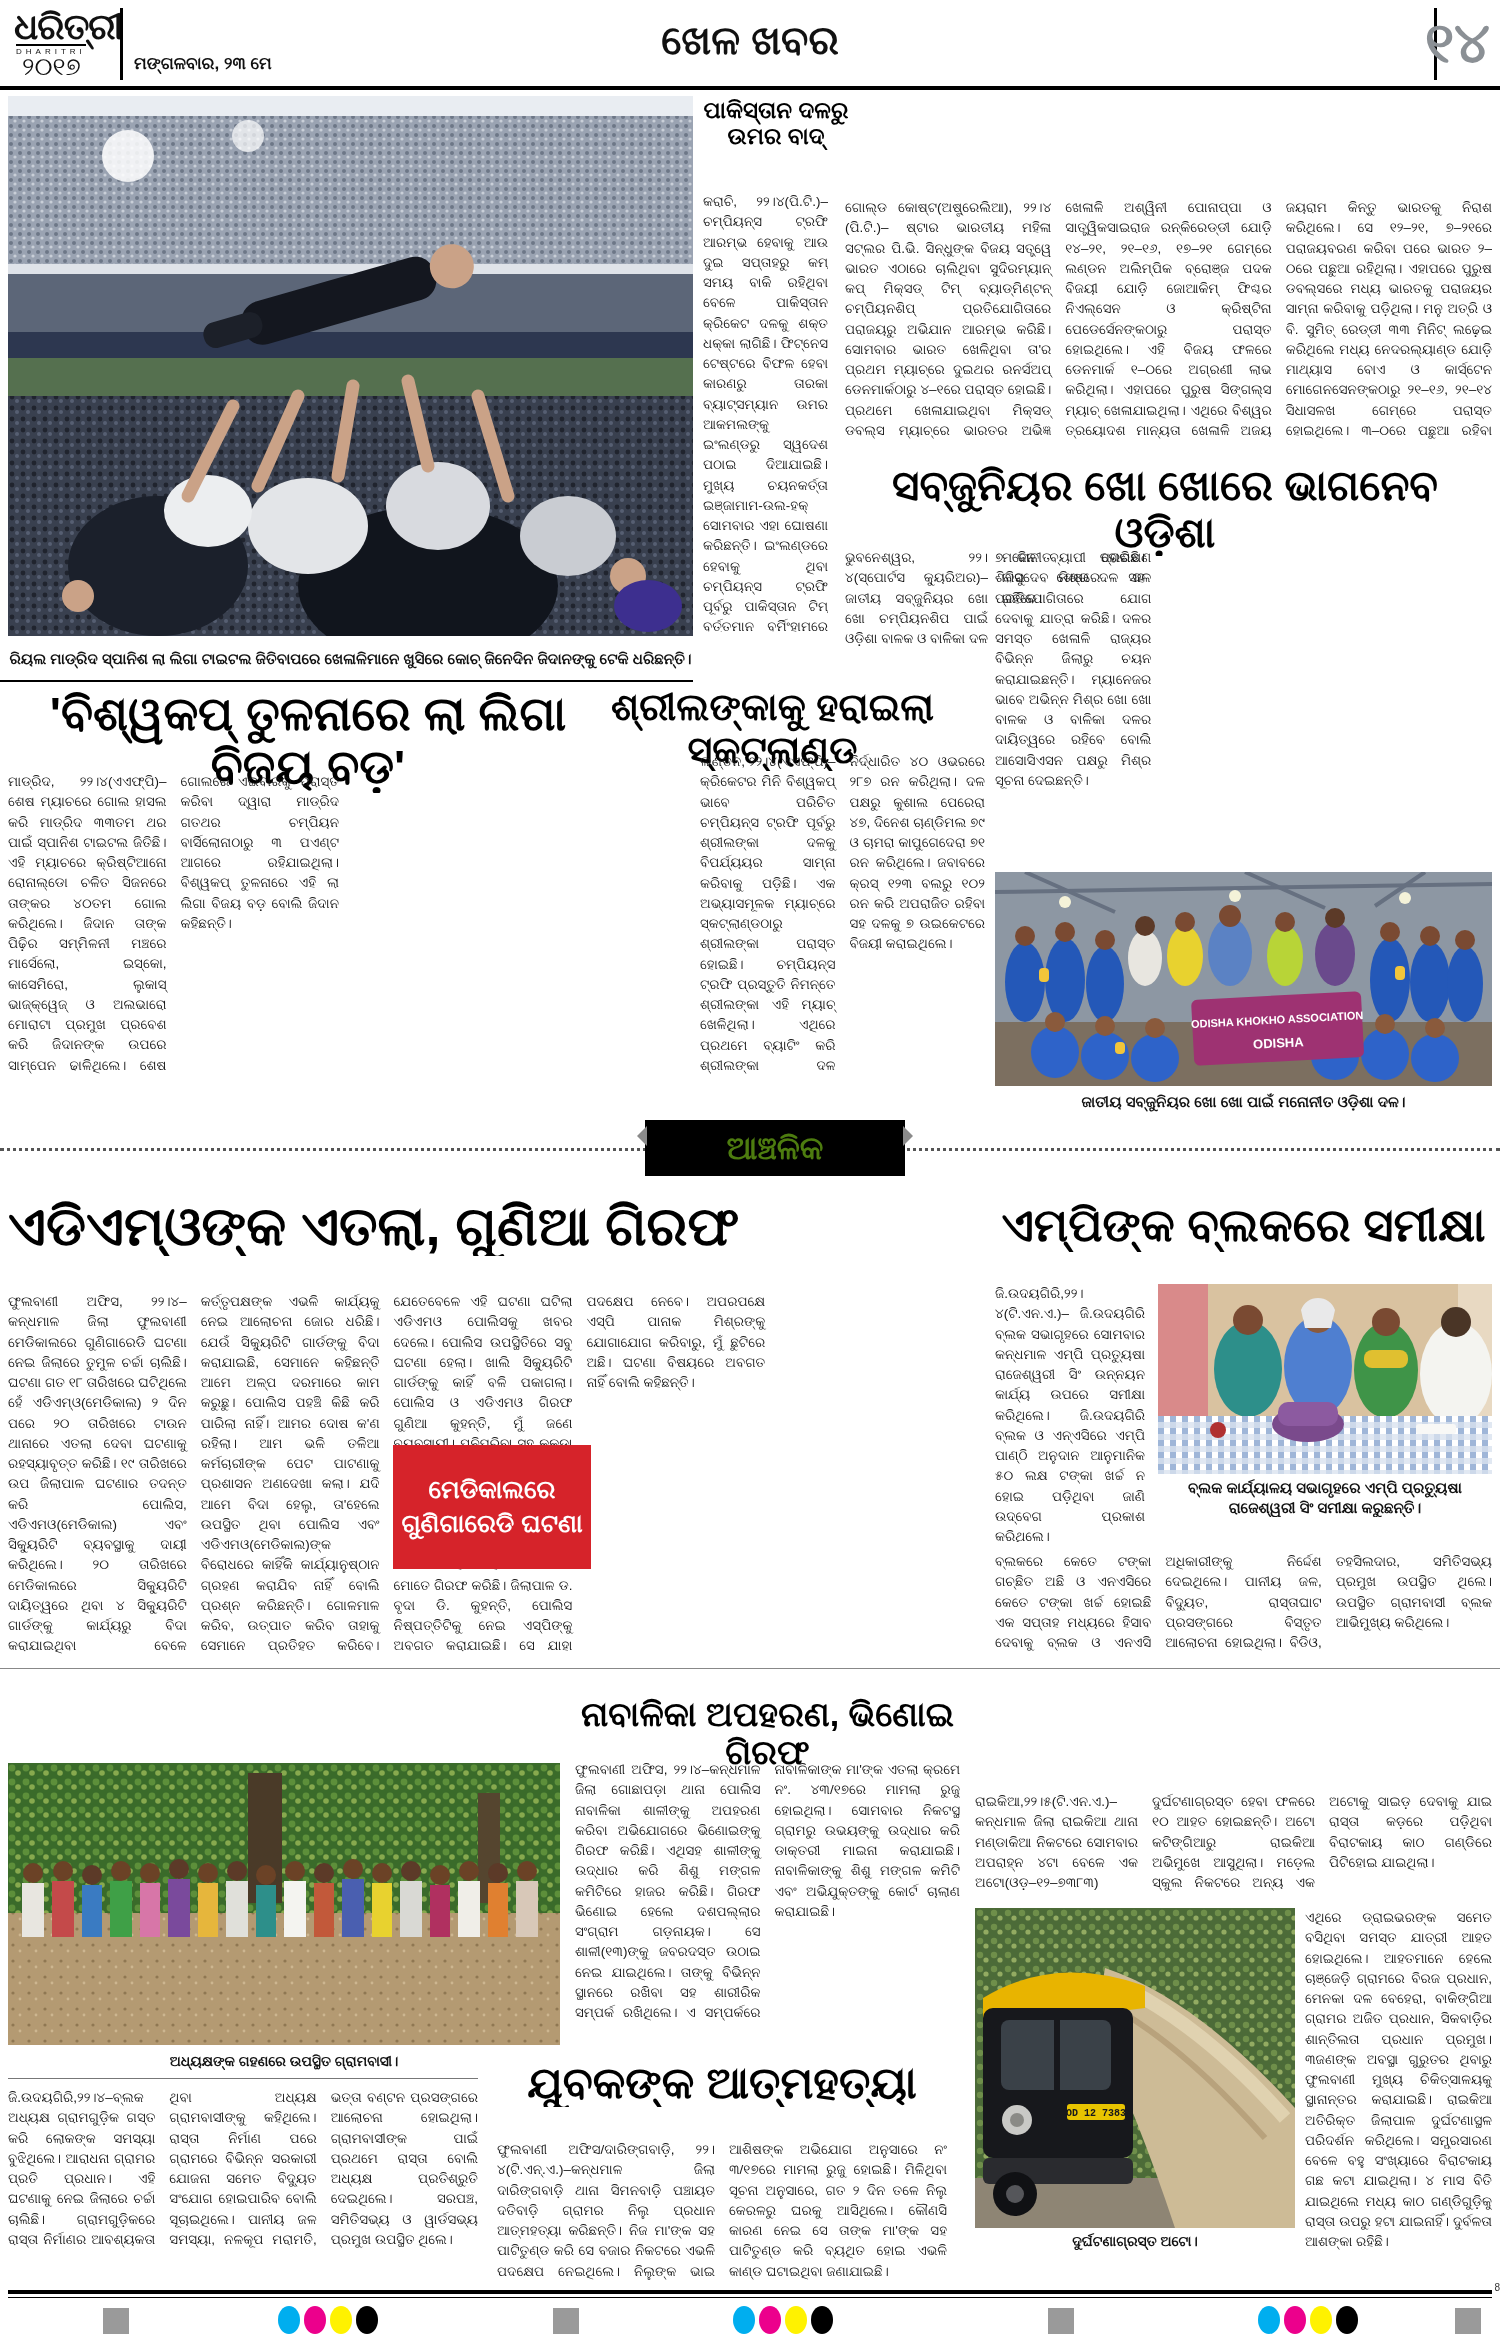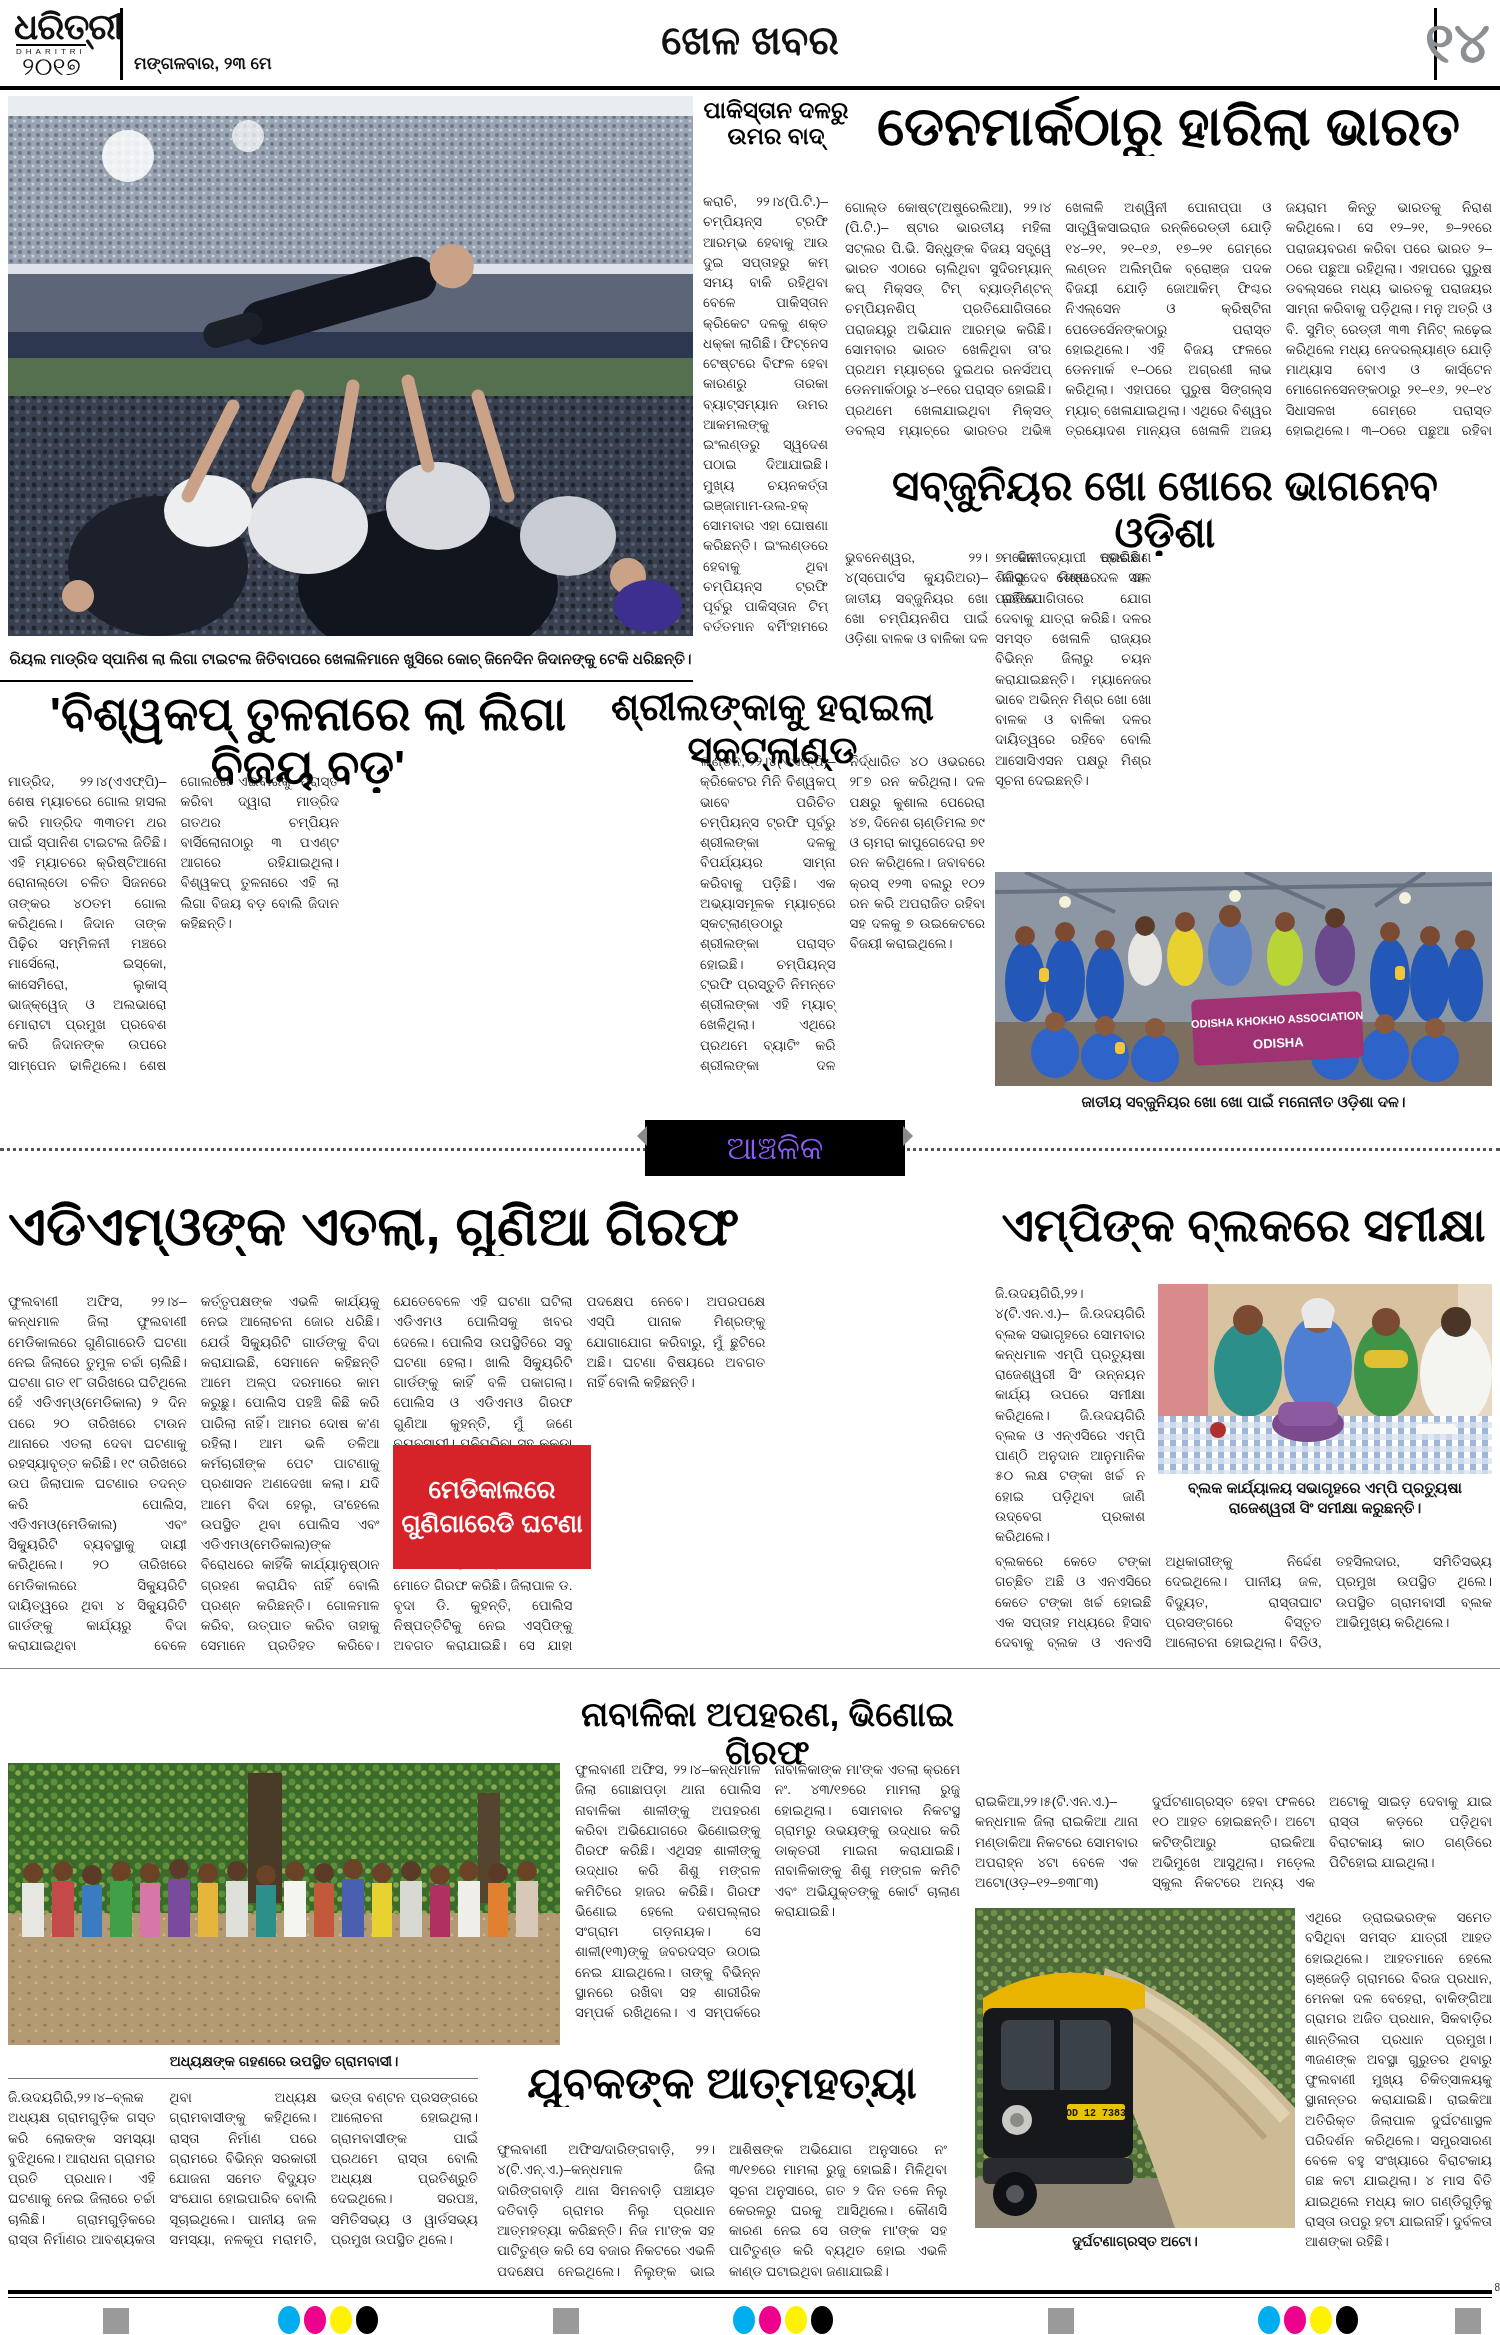--- a/index.html
+++ b/index.html
@@ -21,21 +21,21 @@
   .cols-2{column-count:2;column-gap:14px;}
   .cols-3{column-count:3;column-gap:14px;}
   .cols-4{column-count:4;column-gap:14px;}
   .cols-5{column-count:5;column-gap:14px;}
   .caption{font-size:15px;font-weight:bold;text-align:center;line-height:1.3;overflow:hidden;}
   .hrule{position:absolute;height:2px;background:#000;}
   .dotrule{position:absolute;height:0;border-top:3px dotted #555;}
   .photo{position:absolute;overflow:hidden;background:#cfd2d6;}
   .photo svg{display:block;}
   
-  .banner{position:absolute;background:#000;color:#8b5cf6;text-align:center;font-weight:normal;
+  .banner{position:absolute;background:#000;color:#4d7c0f;text-align:center;font-weight:bold;
           font-size:32px;line-height:56px;}
   .banner:before,.banner:after{content:"";position:absolute;top:6px;border:10px solid transparent;}
   .banner:before{left:-18px;border-right-color:#8a8a8a;}
   .banner:after{right:-18px;border-left-color:#8a8a8a;}
   
   .redbox{position:absolute;background:#d6232a;color:#fff;font-weight:bold;font-size:25px;
           text-align:center;line-height:1.35;display:flex;align-items:center;justify-content:center;padding:6px;}
   
   .foot-rule{position:absolute;left:8px;width:1484px;border-top:4px solid #000;border-bottom:1px solid #000;height:3px;}
   .foot-mark{position:absolute;right:0px;top:2282px;font-size:10px;color:#333;}
@@ -105,21 +105,20 @@
       <ellipse cx="640" cy="510" rx="34" ry="26" fill="#3d2f8f"></ellipse>
       <circle cx="70" cy="500" r="16" fill="#caa287"></circle>
     </svg>
   </div>
   <div class="caption abs" style="left:8px;top:642px;width:685px;margin-top:7px;">ରିୟଲ ମାଡ୍ରିଦ ସ୍ପାନିଶ ଲା ଲିଗା ଟାଇଟଲ ଜିତିବାପରେ ଖେଳାଳିମାନେ ଖୁସିରେ କୋଚ୍ ଜିନେଦିନ ଜିଦାନଙ୍କୁ ଟେକି ଧରିଛନ୍ତି।</div>
   <div class="hrule" style="left:0px;top:680px;width:693px;height:2px;"></div>
 
   <div class="headline abs" style="left:696px;top:98px;width:160px;font-size:23px;">ପାକିସ୍ତାନ ଦଳରୁ ଉମର ବାଦ୍</div>
   <div class="body-txt abs" style="left:703px;top:192px;width:125px;height:440px;">କରାଚି, ୨୨।୪(ପି.ଟି.)– ଚମ୍ପିୟନ୍ସ ଟ୍ରଫି ଆରମ୍ଭ ହେବାକୁ ଆଉ ଦୁଇ ସପ୍ତାହରୁ କମ୍ ସମୟ ବାକି ରହିଥିବା ବେଳେ ପାକିସ୍ତାନ କ୍ରିକେଟ ଦଳକୁ ଶକ୍ତ ଧକ୍କା ଲାଗିଛି। ଫିଟ୍‌ନେସ ଟେଷ୍ଟରେ ବିଫଳ ହେବା କାରଣରୁ ତାରକା ବ୍ୟାଟ୍ସମ୍ୟାନ ଉମର ଆକମଲଙ୍କୁ ଇଂଲଣ୍ଡରୁ ସ୍ୱଦେଶ ପଠାଇ ଦିଆଯାଇଛି। ମୁଖ୍ୟ ଚୟନକର୍ତ୍ତା ଇଞ୍ଜାମାମ-ଉଲ-ହକ୍ ସୋମବାର ଏହା ଘୋଷଣା କରିଛନ୍ତି। ଇଂଲଣ୍ଡରେ ହେବାକୁ ଥିବା ଚମ୍ପିୟନ୍ସ ଟ୍ରଫି ପୂର୍ବରୁ ପାକିସ୍ତାନ ଟିମ୍ ବର୍ତ୍ତମାନ ବର୍ମିଂହାମରେ ଏକ ଶିବିର ଆୟୋଜନ କରିଛି। 'ତାଙ୍କର ଫିଟ୍‌ନେସ୍ ସମସ୍ୟା ରହିଥିଲା। ଇଂଲଣ୍ଡରେ ଚାଲିଥିବା କଣ୍ଡିଶନିଂ କ୍ୟାମ୍ପରେ ସେ ଦୁଇଥର ଫିଟ୍‌ନେସ୍ ଟେଷ୍ଟରେ ବିଫଳ ହୋଇଥିଲେ। ଚୟନକର୍ତ୍ତାମାନେ ବର୍ତ୍ତମାନ ହାରିସ ସୋହେଲ କିମ୍ବା ଉମର ଅମିନ୍‌ଙ୍କୁ ଆକମଲଙ୍କ ବଦଳ ଭାବେ ବିଚାର କରୁଛନ୍ତି।</div>
 
-  <div class="headline abs" style="left:845px;top:96px;width:647px;font-size:54px;">ଡେନମାର୍କଠାରୁ ହାରିଲା ଭାରତ</div>
   <div class="body-txt cols-3 abs" style="left:845px;top:198px;width:647px;height:252px;">ଗୋଲ୍ଡ କୋଷ୍ଟ(ଅଷ୍ଟ୍ରେଲିଆ), ୨୨।୪ (ପି.ଟି.)– ଷ୍ଟାର ଭାରତୀୟ ମହିଳା ସଟ୍‌ଲର ପି.ଭି. ସିନ୍ଧୁଙ୍କ ବିଜୟ ସତ୍ତ୍ୱେ ଭାରତ ଏଠାରେ ଚାଲିଥିବା ସୁଦିରମ୍ୟାନ୍ କପ୍ ମିକ୍ସଡ୍ ଟିମ୍ ବ୍ୟାଡ୍‌ମିଣ୍ଟନ୍ ଚମ୍ପିୟନଶିପ୍ ପ୍ରତିଯୋଗିତାରେ ପରାଜୟରୁ ଅଭିଯାନ ଆରମ୍ଭ କରିଛି। ସୋମବାର ଭାରତ ଖେଳିଥିବା ତା'ର ପ୍ରଥମ ମ୍ୟାଚ୍‌ରେ ଦୁଇଥର ରନର୍ସଅପ୍ ଡେନମାର୍କଠାରୁ ୪–୧ରେ ପରାସ୍ତ ହୋଇଛି। ପ୍ରଥମେ ଖେଳାଯାଇଥିବା ମିକ୍ସଡ୍ ଡବଲ୍ସ ମ୍ୟାଚ୍‌ରେ ଭାରତର ଅଭିଜ୍ଞ ଖେଳାଳି ଅଶ୍ୱିନୀ ପୋନାପ୍ପା ଓ ସାତ୍ତ୍ୱିକସାଇରାଜ ରନ୍‌କିରେଡ୍ଡୀ ଯୋଡ଼ି ୧୪–୨୧, ୨୧–୧୬, ୧୭–୨୧ ଗେମ୍‌ରେ ଲଣ୍ଡନ ଅଲିମ୍ପିକ ବ୍ରୋଞ୍ଜ ପଦକ ବିଜୟୀ ଯୋଡ଼ି ଜୋଆକିମ୍ ଫିଶ୍ଚର ନିଏଲ୍‌ସେନ ଓ କ୍ରିଷ୍ଟିନା ପେଡେର୍ସେନଙ୍କଠାରୁ ପରାସ୍ତ ହୋଇଥିଲେ। ଏହି ବିଜୟ ଫଳରେ ଡେନମାର୍କ ୧–୦ରେ ଅଗ୍ରଣୀ ଲାଭ କରିଥିଲା। ଏହାପରେ ପୁରୁଷ ସିଙ୍ଗଲ୍ସ ମ୍ୟାଚ୍ ଖେଳାଯାଇଥିଲା। ଏଥିରେ ବିଶ୍ୱର ତ୍ରୟୋଦଶ ମାନ୍ୟତା ଖେଳାଳି ଅଜୟ ଜୟରାମ କିନ୍ତୁ ଭାରତକୁ ନିରାଶ କରିଥିଲେ। ସେ ୧୨–୨୧, ୭–୨୧ରେ ପରାଜୟବରଣ କରିବା ପରେ ଭାରତ ୨–୦ରେ ପଛୁଆ ରହିଥିଲା। ଏହାପରେ ପୁରୁଷ ଡବଲ୍ସରେ ମଧ୍ୟ ଭାରତକୁ ପରାଜୟର ସାମ୍ନା କରିବାକୁ ପଡ଼ିଥିଲା। ମନୁ ଅତ୍ରି ଓ ବି. ସୁମିତ୍ ରେଡ୍ଡୀ ୩୩ ମିନିଟ୍ ଲଢ଼େଇ କରିଥିଲେ ମଧ୍ୟ ନେଦରଲ୍ୟାଣ୍ଡ ଯୋଡ଼ି ମାଥ୍ୟାସ ବୋଏ ଓ କାର୍ସ୍ଟେନ ମୋଗେନସେନଙ୍କଠାରୁ ୨୧–୧୬, ୨୧–୧୪ ସିଧାସଳଖ ଗେମ୍‌ରେ ପରାସ୍ତ ହୋଇଥିଲେ। ୩–୦ରେ ପଛୁଆ ରହିବା ପରେ ୪ର୍ଥ ମ୍ୟାଚ୍‌ରେ ଭାରତକୁ ଆଶ୍ୱସ୍ତି ମିଳିଥିଲା। ରିଓ ଅଲିମ୍ପିକ୍ସ ରୌପ୍ୟ ପଦକ ବିଜୟିନୀ ସିନ୍ଧୁ ମହିଳା ସିଙ୍ଗଲ୍ସ ଏକ ମ୍ୟାଚ୍‌ରେ ଲିନେ କାଜାରୁପେଡେର୍ସେନଙ୍କୁ ୨୧–୧୮, ୨୧–୭ ଗେମ୍‌ରେ ହରାଇ ଭାରତକୁ ବିଜୟ ସ୍ୱାଦ ଦେଇଥିଲେ।</div>
 
   <div class="headline abs" style="left:838px;top:462px;width:654px;font-size:42px;">ସବ୍‌ଜୁନିୟର ଖୋ ଖୋରେ ଭାଗନେବ ଓଡ଼ିଶା</div>
   <div class="body-txt cols-2 abs" style="left:845px;top:548px;width:300px;height:116px;">ଭୁବନେଶ୍ୱର, ୨୨।୪(ସ୍ପୋର୍ଟସ କ୍ୟୁରିଅର)– ଜାତୀୟ ସବ୍‌ଜୁନିୟର ଖୋ ଖୋ ଚମ୍ପିୟନଶିପ ପାଇଁ ଓଡ଼ିଶା ବାଳକ ଓ ବାଳିକା ଦଳ ମନୋନୀତ ହୋଇଛି। ବାସୁଦେବ ମିଶ୍ର ଦଳ ସହ ରହିବେ।</div>
   <div class="body-txt cols-3 abs" style="left:995px;top:548px;width:497px;height:318px;">୭ ଦିନ ବ୍ୟାପୀ ପ୍ରଶିକ୍ଷଣ ଶିବିର ଶେଷରେ ଦଳ ପ୍ରତିଯୋଗିତାରେ ଯୋଗ ଦେବାକୁ ଯାତ୍ରା କରିଛି। ଦଳର ସମସ୍ତ ଖେଳାଳି ରାଜ୍ୟର ବିଭିନ୍ନ ଜିଲାରୁ ଚୟନ କରାଯାଇଛନ୍ତି। ମ୍ୟାନେଜର ଭାବେ ଅଭିନ୍ନ ମିଶ୍ର ଖୋ ଖୋ ବାଳକ ଓ ବାଳିକା ଦଳର ଦାୟିତ୍ୱରେ ରହିବେ ବୋଲି ଆସୋସିଏସନ ପକ୍ଷରୁ ମିଶ୍ର ସୂଚନା ଦେଇଛନ୍ତି।</div>
 
   <div class="photo" style="left:995px;top:872px;width:497px;height:214px;">
     <svg width="497" height="214" viewBox="0 0 497 214">
       <rect width="497" height="214" fill="#8d97a3"></rect>
       <g stroke="#667080" stroke-width="4">

